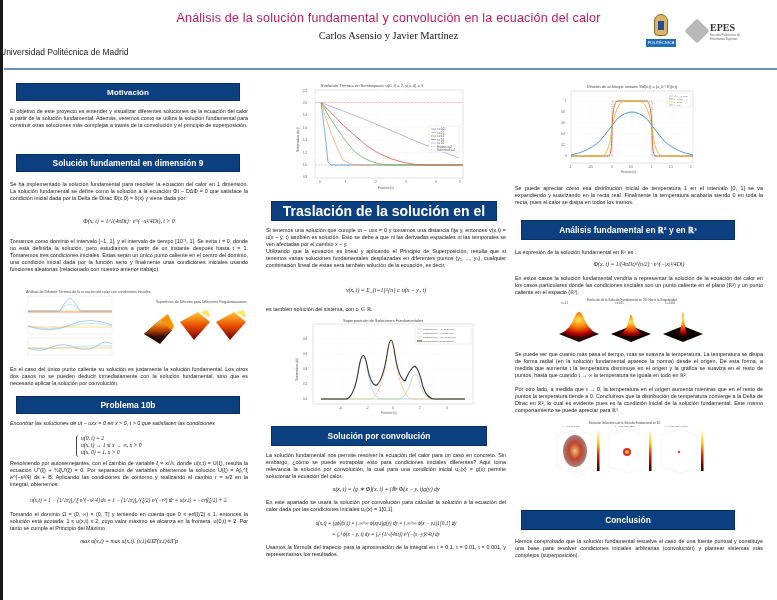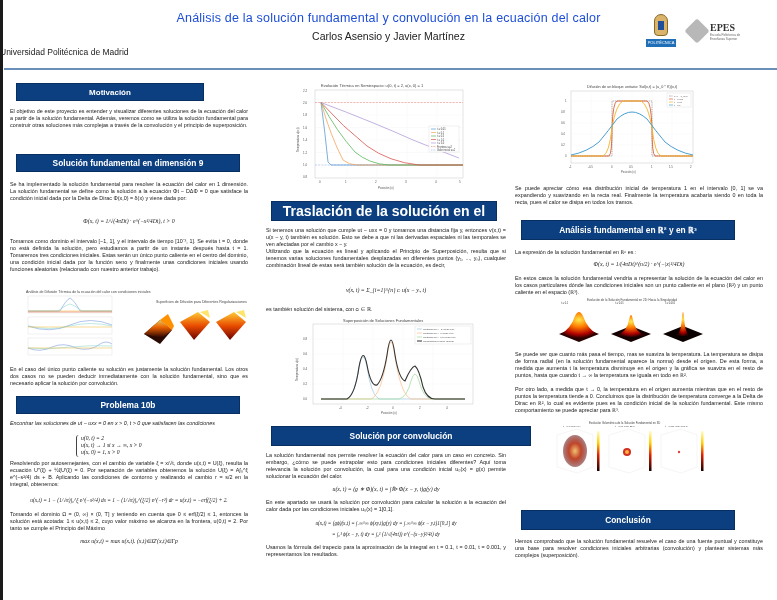--- a/index.html
+++ b/index.html
@@ -1,21 +1,21 @@
 <!DOCTYPE html>
 <html><head>
 <meta charset="utf-8">
 <style>
   * { box-sizing: border-box; margin: 0; padding: 0; }
   html, body { width: 777px; height: 600px; overflow: hidden; background: #ffffff; }
   body { font-family: "Liberation Sans", sans-serif; color: #111; position: relative; }
   .left-edge { position: absolute; left: 0; top: 0; width: 3px; height: 600px; background: #1a1a1a; }
   .header { position: absolute; left: 0; top: 0; width: 777px; height: 66px; }
-  .title { position: absolute; left: 0; width: 777px; top: 11px; text-align: center; font-size: 12.5px; letter-spacing: 0.2px; color: #1d4ed8; }
-  .authors { position: absolute; left: 0; width: 777px; top: 30px; text-align: center; font-size: 10.5px; color: #222; }
+  .title { position: absolute; left: 0; width: 777px; top: 11px; text-align: center; font-size: 12.5px; letter-spacing: 0.2px; color: #be185d; }
+  .authors { position: absolute; left: 0; width: 777px; top: 30px; text-align: center; font-size: 10.5px; color: #222; font-family: Liberation Serif, serif; }
   .affil { position: absolute; left: 0; width: 777px; top: 47px; text-align: left; font-size: 8.5px; color: #222; }
   .logo-upm { position: absolute; left: 646px; top: 14px; width: 30px; height: 38px; }
   .logo-upm .seal { position: absolute; left: 8px; top: 0; width: 14px; height: 22px; border-radius: 7px 7px 4px 4px; background: #d9b46a; border: 1px solid #8a6a2a; }
   .logo-upm .seal::after { content: ""; position: absolute; left: 3px; top: 6px; width: 6px; height: 9px; background: #1f4e9b; }
   .logo-upm .band { position: absolute; left: 0; top: 25px; width: 30px; height: 8px; background: #1f6fb8; color: #fff; font-size: 4px; text-align: center; line-height: 8px; }
   .logo-epes { position: absolute; left: 688px; top: 20px; width: 60px; height: 24px; }
   .logo-epes .gear { position: absolute; left: 0; top: 2px; width: 18px; height: 18px; background: #b8b8b8; transform: rotate(45deg); border-radius: 3px; }
   .logo-epes .name { position: absolute; left: 22px; top: 2px; font-family: "Liberation Serif", serif; font-size: 10px; font-weight: bold; color: #333; }
   .logo-epes .sub { position: absolute; left: 22px; top: 14px; font-size: 3px; color: #666; width: 36px; line-height: 3.5px; }
   .rule { position: absolute; left: 4px; top: 68px; width: 773px; height: 2px; background: #6a8fb8; }
@@ -46,21 +46,21 @@
   </div>
   <div class="logo-epes">
     <div class="gear"></div>
     <div class="name">EPES</div>
     <div class="sub">Escuela Politécnica de Enseñanza Superior</div>
   </div>
 </div>
 <div class="rule"></div>
 
 <div class="col col-1">
-  <div class="sec-head" style="left:10px;top:11px;width:188px;height:18px;font-size:8px;line-height:17px;">Motivación</div>
+  <div class="sec-head" style="left:10px;top:11px;width:224px;height:18px;font-size:8px;line-height:17px;">Motivación</div>
   <div class="para" style="left:4px;top:36px;width:238px;">El objetivo de este proyecto es entender y visualizar diferentes soluciones de la ecuación del calor a partir de la solución fundamental. Además, veremos como se utiliza la solución fundamental para construir otras soluciones más complejas a través de la convolución y el principio de superposición.</div>
 
   <div class="sec-head" style="left:10px;top:82px;width:224px;height:18px;font-size:8.4px;line-height:17px;">Solución fundamental en dimensión 9</div>
   <div class="para" style="left:4px;top:109px;width:238px;">Se ha implementado la solución fundamental para resolver la ecuación del calor en 1 dimensión. La solución fundamental se define como la solución a la ecuación Φt − DΔΦ = 0 que satisface la condición inicial dada por la Delta de Dirac Φ(x,0) = δ(x) y viene dada por:</div>
   <div class="eq" style="left:4px;top:146px;width:238px;">Φ(x, t) = 1/√(4πDt) · e^(−x²/4Dt),   t &gt; 0</div>
   <div class="para" style="left:4px;top:166px;width:238px;">Tomamos como dominio el intervalo [−1, 1], y el intervalo de tiempo [10⁻³, 1]. Se evita t = 0, donde no está definida la solución, pero estudiamos a partir de un instante después hasta t = 1. Tomaremos tres condiciones iniciales. Estas serán un único punto caliente en el centro del dominio, una condición inicial dada por la función seno y finalmente unas condiciones iniciales usando funciones aleatorias (relacionado con nuestro anterior trabajo).</div>
 
   <div class="fig" style="left:14px;top:218px;width:100px;height:70px;">
     <div class="fig-title" style="left:6px;top:0;">Análisis de Difusión Térmica de la ecuación del calor con condiciones iniciales</div>
     <svg width="100" height="70" viewBox="0 0 100 70">
@@ -232,21 +232,21 @@
           <text x="10" y="68">0.2</text>
           <text x="10" y="53">0.4</text>
         <text x="10" y="38">0.6</text>
           <text x="10" y="23">0.8</text>
         <text x="88" y="97">Posición (x)</text>
       </g>
       <text x="5" y="64" font-size="3" fill="#555" transform="rotate(-90 5 64)" font-family="Liberation Sans, sans-serif">Temperatura u(x)</text>
     </svg>
   </div>
 
-  <div class="sec-head" style="left:8px;top:354px;width:260px;height:20px;font-size:8.4px;line-height:19px;">Solución por convolución</div>
+  <div class="sec-head" style="left:8px;top:354px;width:216px;height:20px;font-size:8.4px;line-height:19px;">Solución por convolución</div>
   <div class="para" style="left:3px;top:380px;width:240px;">La solución fundamental nos permite resolver la ecuación del calor para un caso en concreto. Sin embargo, ¿cómo se puede extrapolar esto para condiciones iniciales diferentes? Aquí toma relevancia la solución por convolución, la cual para una condición inicial u₀(x) = g(x) permite solucionar la ecuación del calor.</div>
   <div class="eq" style="left:3px;top:413px;width:240px;">u(x, t) = (g ∗ Φ)(x, t) = ∫ℝⁿ Φ(x − y, t)g(y) dy</div>
   <div class="para" style="left:3px;top:427px;width:240px;">En este apartado se usará la solución por convolución para calcular la solución a la ecuación del calor dada por las condiciones iniciales u₀(x) = 1[0,1].</div>
   <div class="eq" style="left:3px;top:447px;width:240px;font-size:5.2px;">u(x,t) = (gϕ)(x,t) = ∫₋∞^∞ ϕ(xy,t)g(y) dy = ∫₋∞^∞ ϕ(x − y,t)1[0,1] dy</div>
   <div class="eq" style="left:3px;top:459px;width:240px;font-size:5.2px;">= ∫₀¹ ϕ(x − y, t) dy = ∫₀¹ (1/√(4πt)) e^(−(x−y)²/4t) dy</div>
   <div class="para" style="left:3px;top:472px;width:240px;">Usamos la fórmula del trapecio para la aproximación de la integral en t = 0.1, t = 0.01, t = 0.001, y representamos los resultados.</div>
 </div>
 
 <div class="col col-3">
 

